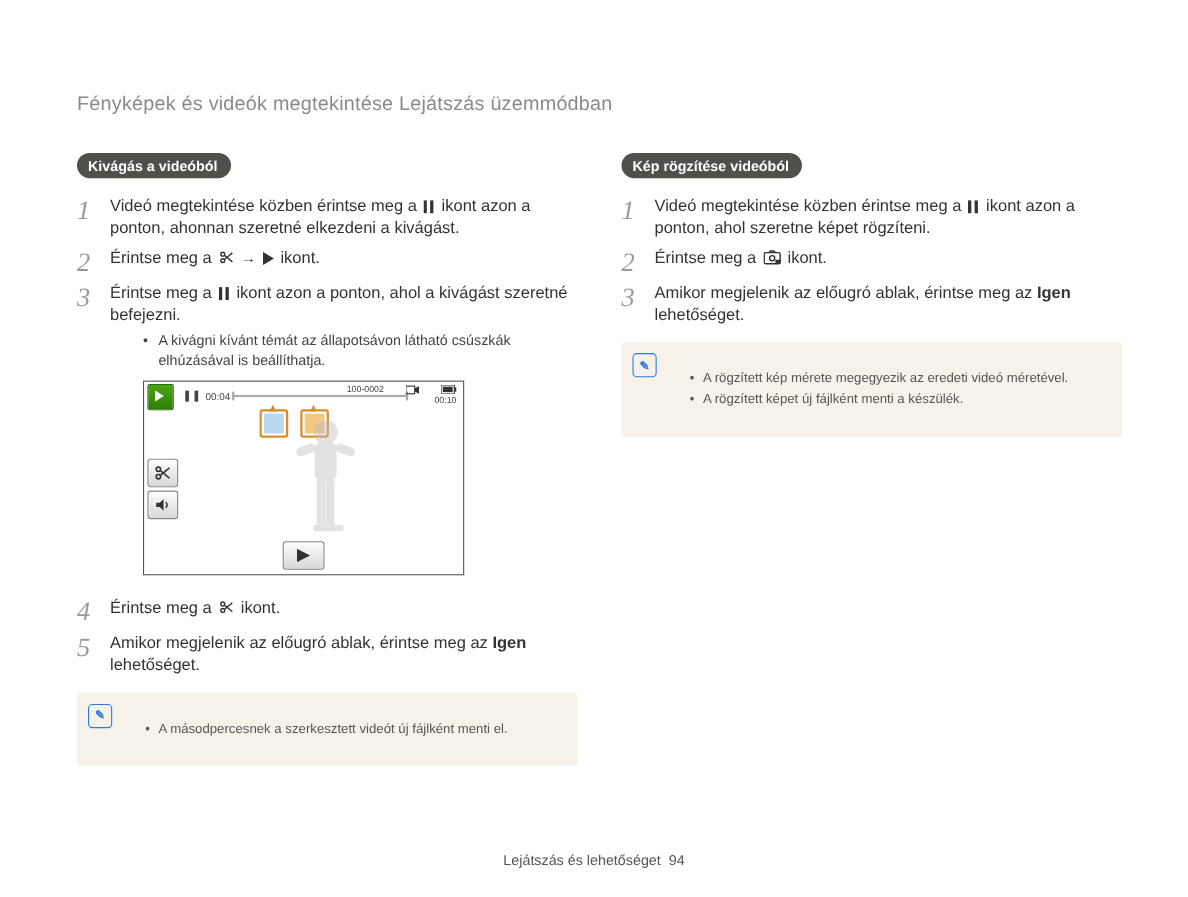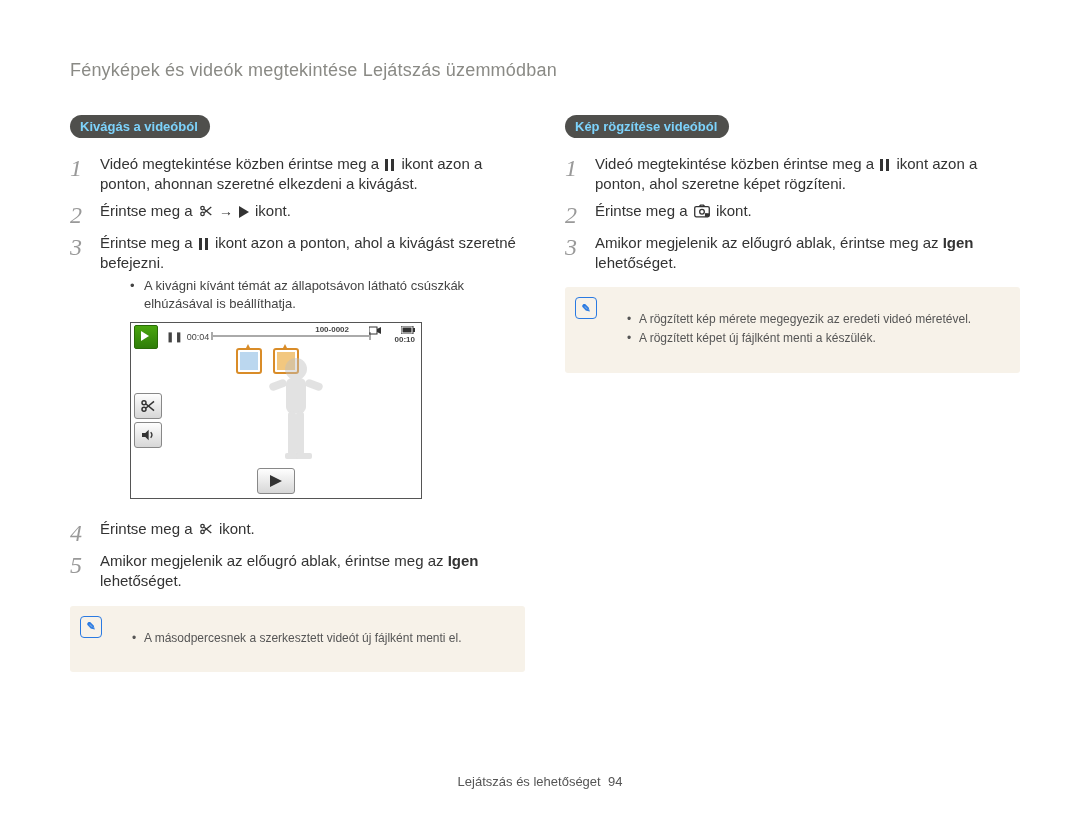--- a/index.html
+++ b/index.html
@@ -25,27 +25,28 @@
     height:815px;
     box-sizing:border-box;
     padding:60px 60px 30px 70px;
   }
   .section-title{
     font-size:18px;
     font-weight:400;
     color:var(--muted);
     letter-spacing:0.2px;
     margin-bottom:34px;
+    margin-top:24px;
   }
   .cols{display:flex;gap:40px;}
   .col{flex:1;min-width:0;}
   .tag{
     display:inline-block;
     background:var(--tag);
-    color:#7dd3fc;
+    color:#ffffff;
     font-size:13px;
     font-weight:700;
     padding:4px 12px 4px 10px;
     border-radius:12px;
     margin-bottom:10px;
   }
   ol.steps{list-style:none;margin:0;padding:0;}
   ol.steps>li{
     display:flex;
     gap:12px;
@@ -110,21 +111,21 @@
     background:linear-gradient(#4aa60f,#2f7d09);
     border:1px solid #2a6b08;border-radius:2px;
     position:relative;
   }
   .play-sq:after{
     content:"";position:absolute;left:6px;top:5px;
     border-left:8px solid #fff;border-top:5px solid transparent;border-bottom:5px solid transparent;
   }
   .pausei{font-size:10px;margin-left:4px;color:#444;}
   .tstamp-in{font-size:9px;color:#444;margin-left:4px;}
-  .filebits{font-size:8px;color:#444;position:absolute;right:6px;top:2px;display:flex;gap:20px;align-items:center;font-weight:bold;}
+  .filebits{font-size:8px;color:#444;position:absolute;right:6px;top:2px;display:flex;gap:20px;align-items:center;}
   .fig-track{
     position:absolute;left:80px;right:50px;top:12px;height:2px;background:#aaa;
   }
   .fig-track:before,.fig-track:after{content:"";position:absolute;top:-3px;width:2px;height:8px;background:#aaa;}
   .fig-track:before{left:0;}
   .fig-track:after{right:0;}
   .handle{
     position:absolute;top:25px;width:22px;height:22px;border:2px solid var(--orange);
     border-radius:3px;background:#fff;
   }

